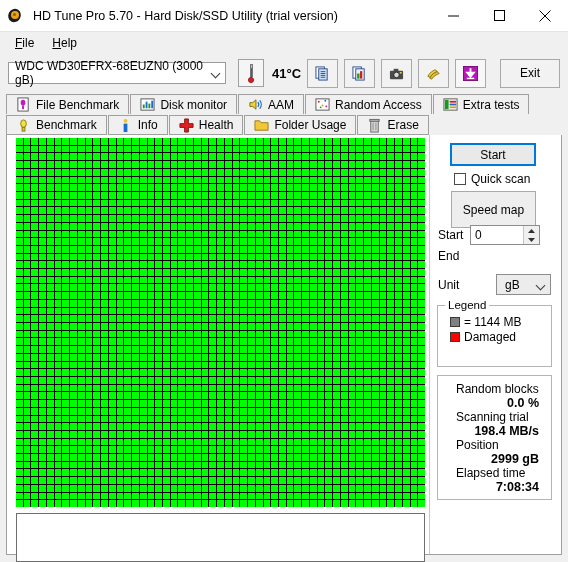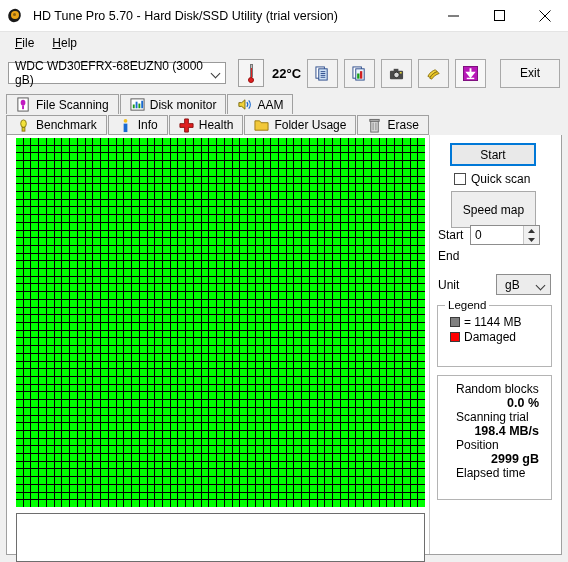--- a/index.html
+++ b/index.html
@@ -173,21 +173,21 @@
     <span class="chev"></span>
   </div>
 
   <div class="temp-box">
     <div class="thermo">
       <div class="stem"></div>
         <div class="fill"></div>
         <div class="bulb"></div>
     </div>
   </div>
-  <div class="temp-text">22°C</div>
+  <div class="temp-text">41°C</div>
 
   <div class="tb-right">
     <div class="tbtn">
       <svg class="ico" viewBox="0 0 16 16">
         <rect x="1" y="1" width="9" height="12" fill="#fff" stroke="#2a4a8a"></rect>
         <rect x="4" y="3" width="9" height="12" fill="#cfe2f7" stroke="#2a4a8a"></rect>
         <line x1="6" y1="6" x2="11" y2="6" stroke="#2a4a8a"></line>
           <line x1="6" y1="8" x2="11" y2="8" stroke="#2a4a8a"></line>
         <line x1="6" y1="10" x2="11" y2="10" stroke="#2a4a8a"></line>
           <line x1="6" y1="12" x2="11" y2="12" stroke="#2a4a8a"></line>
@@ -229,39 +229,60 @@
 </div>
 
 <div class="tabs-wrap">
   <div class="tabrow row1">
     <div class="tab">
       <svg class="ico" viewBox="0 0 16 16">
         <rect x="2" y="1" width="11" height="14" fill="#fff" stroke="#555"></rect>
         <ellipse cx="7.5" cy="6" rx="2.5" ry="3" fill="#c01ac0"></ellipse>
           <rect x="6.5" y="9" width="2" height="4" fill="#c01ac0"></rect>
       </svg>
-      <span>File Scanning</span>
+      <span>File Benchmark</span>
     </div>
     <div class="tab">
       <svg class="ico" viewBox="0 0 16 16">
         <rect x="1" y="2" width="14" height="12" fill="#fff" stroke="#555"></rect>
         <rect x="3" y="8" width="2" height="4" fill="#1a9a1a"></rect>
           <rect x="6" y="5" width="2" height="7" fill="#1a6ad0"></rect>
         <rect x="9" y="7" width="2" height="5" fill="#1a9a1a"></rect>
           <rect x="12" y="4" width="2" height="8" fill="#1a6ad0"></rect>
       </svg>
       <span>Disk monitor</span>
     </div>
     <div class="tab">
       <svg class="ico" viewBox="0 0 16 16">
         <path d="M2 6 L5 6 L8.5 3 L8.5 13 L5 10 L2 10 Z" fill="#f2d33a" stroke="#7a6a10"></path>
         <path d="M10.5 5.5 A4 4 0 0 1 10.5 10.5" fill="none" stroke="#1a6ad0" stroke-width="1.3"></path>
         <path d="M12.5 3.5 A7 7 0 0 1 12.5 12.5" fill="none" stroke="#1a6ad0" stroke-width="1.3"></path>
       </svg>
       <span>AAM</span>
+    </div>
+    <div class="tab">
+      <svg class="ico" viewBox="0 0 16 16">
+        <rect x="1" y="2" width="14" height="12" fill="#fff" stroke="#555"></rect>
+        <circle cx="4" cy="5" r="1" fill="#d02020"></circle>
+          <circle cx="8" cy="9" r="1" fill="#d0a020"></circle>
+        <circle cx="11" cy="4" r="1" fill="#1a6ad0"></circle>
+          <circle cx="6" cy="11" r="1" fill="#1a9a1a"></circle>
+        <circle cx="12" cy="10" r="1" fill="#c01ac0"></circle>
+      </svg>
+      <span>Random Access</span>
+    </div>
+    <div class="tab">
+      <svg class="ico" viewBox="0 0 16 16">
+        <rect x="1" y="2" width="14" height="12" fill="#fff" stroke="#555"></rect>
+        <rect x="2" y="3" width="4" height="10" fill="#1a9a1a"></rect>
+        <rect x="7" y="4" width="7" height="2" fill="#d02020"></rect>
+          <rect x="7" y="7" width="7" height="2" fill="#1a6ad0"></rect>
+        <rect x="7" y="10" width="7" height="2" fill="#d0a020"></rect>
+      </svg>
+      <span>Extra tests</span>
     </div>
   </div>
 
   <div class="tabrow row2">
     <div class="tab">
       <svg class="ico" viewBox="0 0 16 16">
         <ellipse cx="8" cy="6" rx="3" ry="4" fill="#f2e23a" stroke="#8a7a10"></ellipse>
         <rect x="6.5" y="10" width="3" height="4" fill="#d8c820" stroke="#8a7a10"></rect>
       </svg>
       <span>Benchmark</span>
@@ -2911,16 +2932,17 @@
     </div>
 
     <div class="group" style="left:7px;top:240px;width:115px;height:125px;padding-top:6px;">
       <div class="statline">Random blocks</div>
       <div class="statval">0.0 %</div>
       <div class="statline">Scanning trial</div>
       <div class="statval">198.4 MB/s</div>
       <div class="statline">Position</div>
       <div class="statval">2999 gB</div>
       <div class="statline">Elapsed time</div>
+      <div class="statval">7:08:34</div>
     </div>
 
   </div>
 </div>
 
 </body></html>

